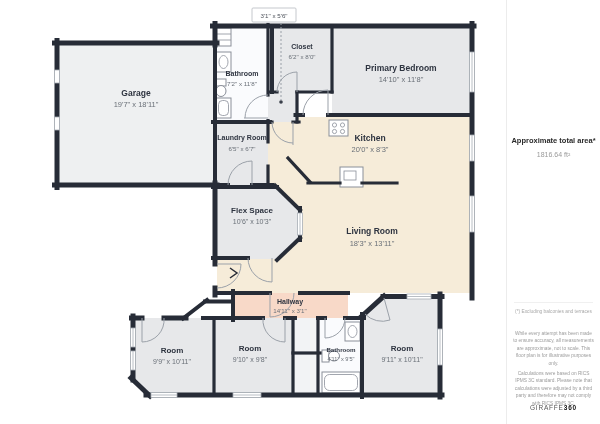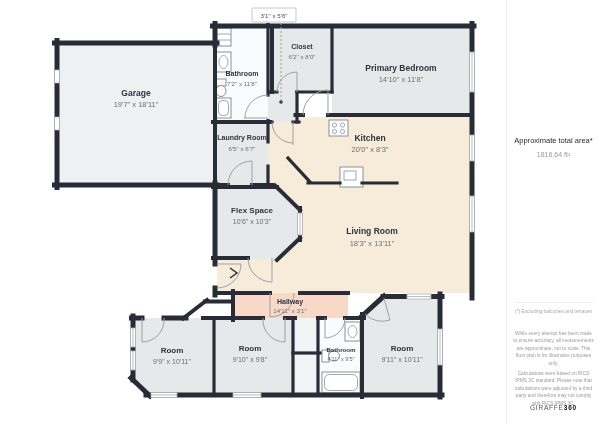--- a/index.html
+++ b/index.html
@@ -24,21 +24,21 @@
   .fixt{stroke:#8a8f99;stroke-width:1;fill:#ffffff;}
   .fixtline{stroke:#8a8f99;stroke-width:0.8;fill:none;}
   .winrect{fill:#ffffff;stroke:#a7adb5;stroke-width:0.8;}
   .winline{stroke:#a7adb5;stroke-width:0.8;}
   .leader{stroke:#9aa0a8;stroke-width:1;stroke-dasharray:2 2;}
 
   
   .sidebar{position:absolute;left:506px;top:0;width:93px;height:424px;
            background:#fff;border-left:1px solid #ececec;}
   .area-block{position:absolute;top:136px;left:0;width:100%;text-align:center;}
-  .area-title{font-size:7.5px;font-weight:400;color:#2a2a2a;}
+  .area-title{font-size:7.5px;font-weight:700;color:#2a2a2a;}
   .area-value{font-size:7px;color:#9a9a9a;margin-top:6px;}
   .sep{position:absolute;top:302px;left:7px;right:7px;border-top:1px solid #f0f0f0;}
   .footnote{position:absolute;top:309px;left:4px;right:4px;text-align:center;
             font-size:4.8px;color:#a8a8a8;}
   .disc1{position:absolute;top:330px;left:6px;right:6px;text-align:center;
          font-size:4.8px;line-height:1.55;color:#9b9b9b;}
   .disc2{position:absolute;top:370px;left:6px;right:6px;text-align:center;
          font-size:4.8px;line-height:1.55;color:#9b9b9b;}
   .logo{position:absolute;top:404px;left:0;width:100%;text-align:center;
         font-size:6.5px;letter-spacing:0.8px;color:#555;}

